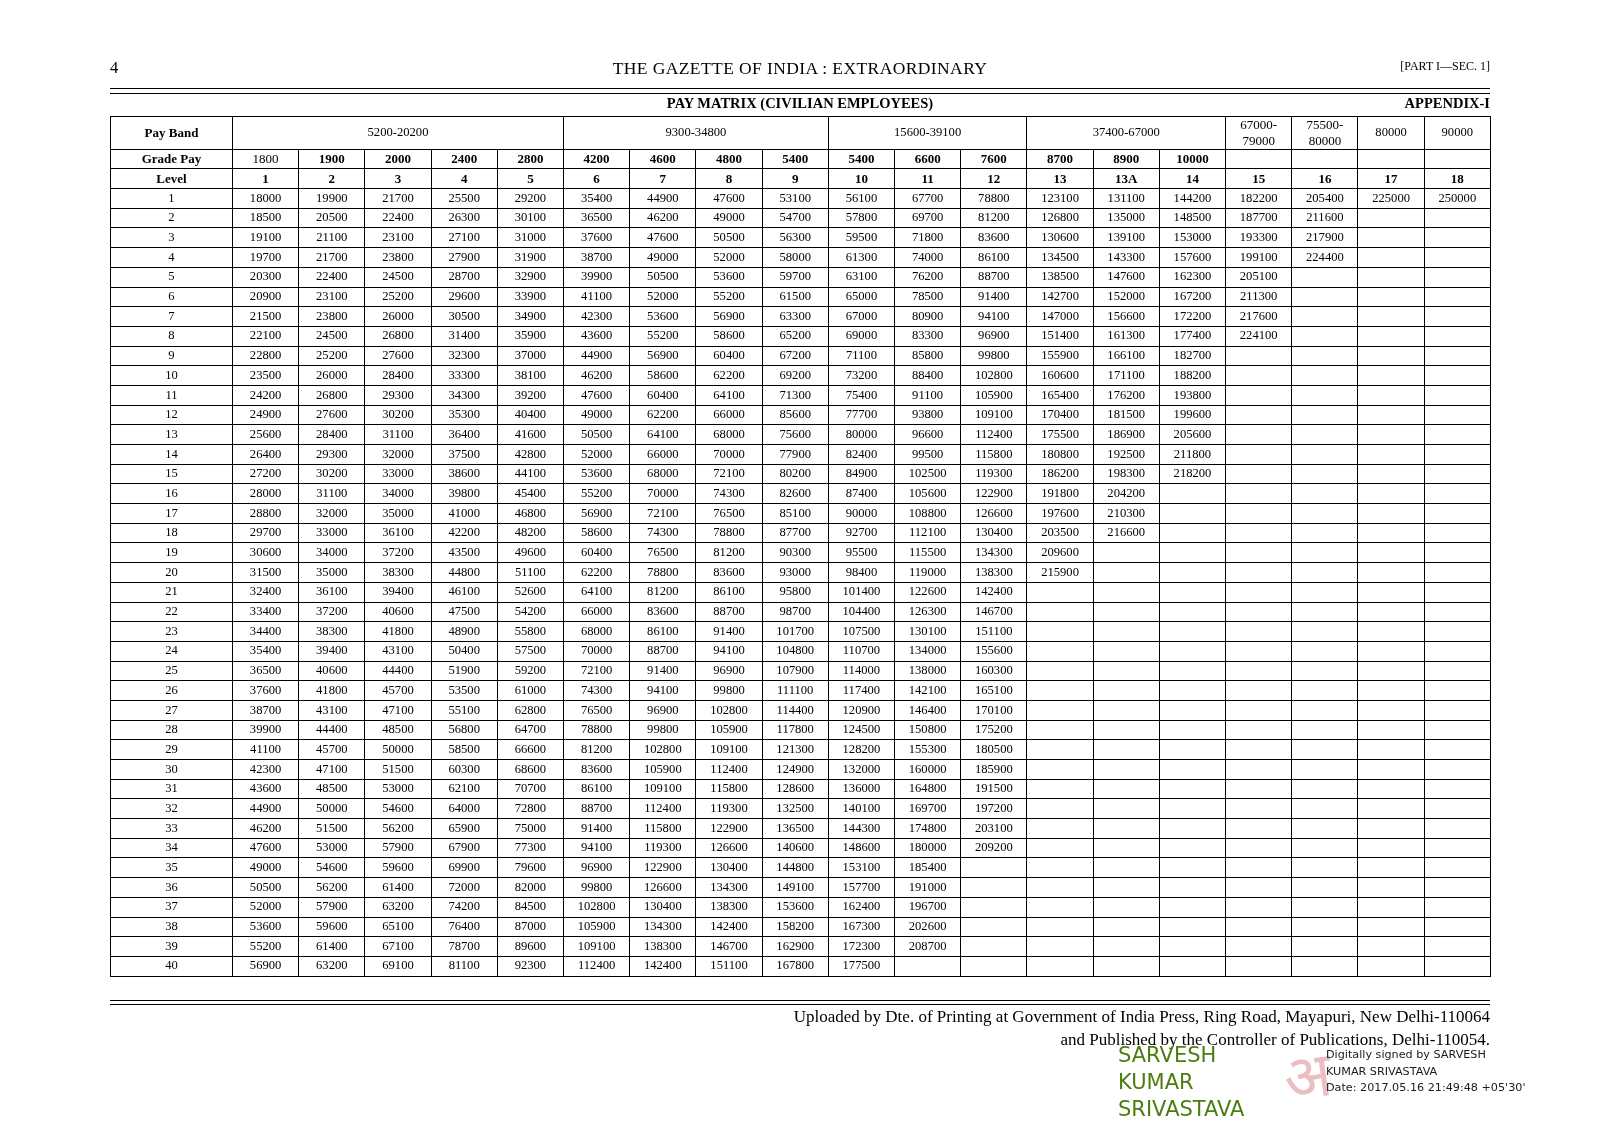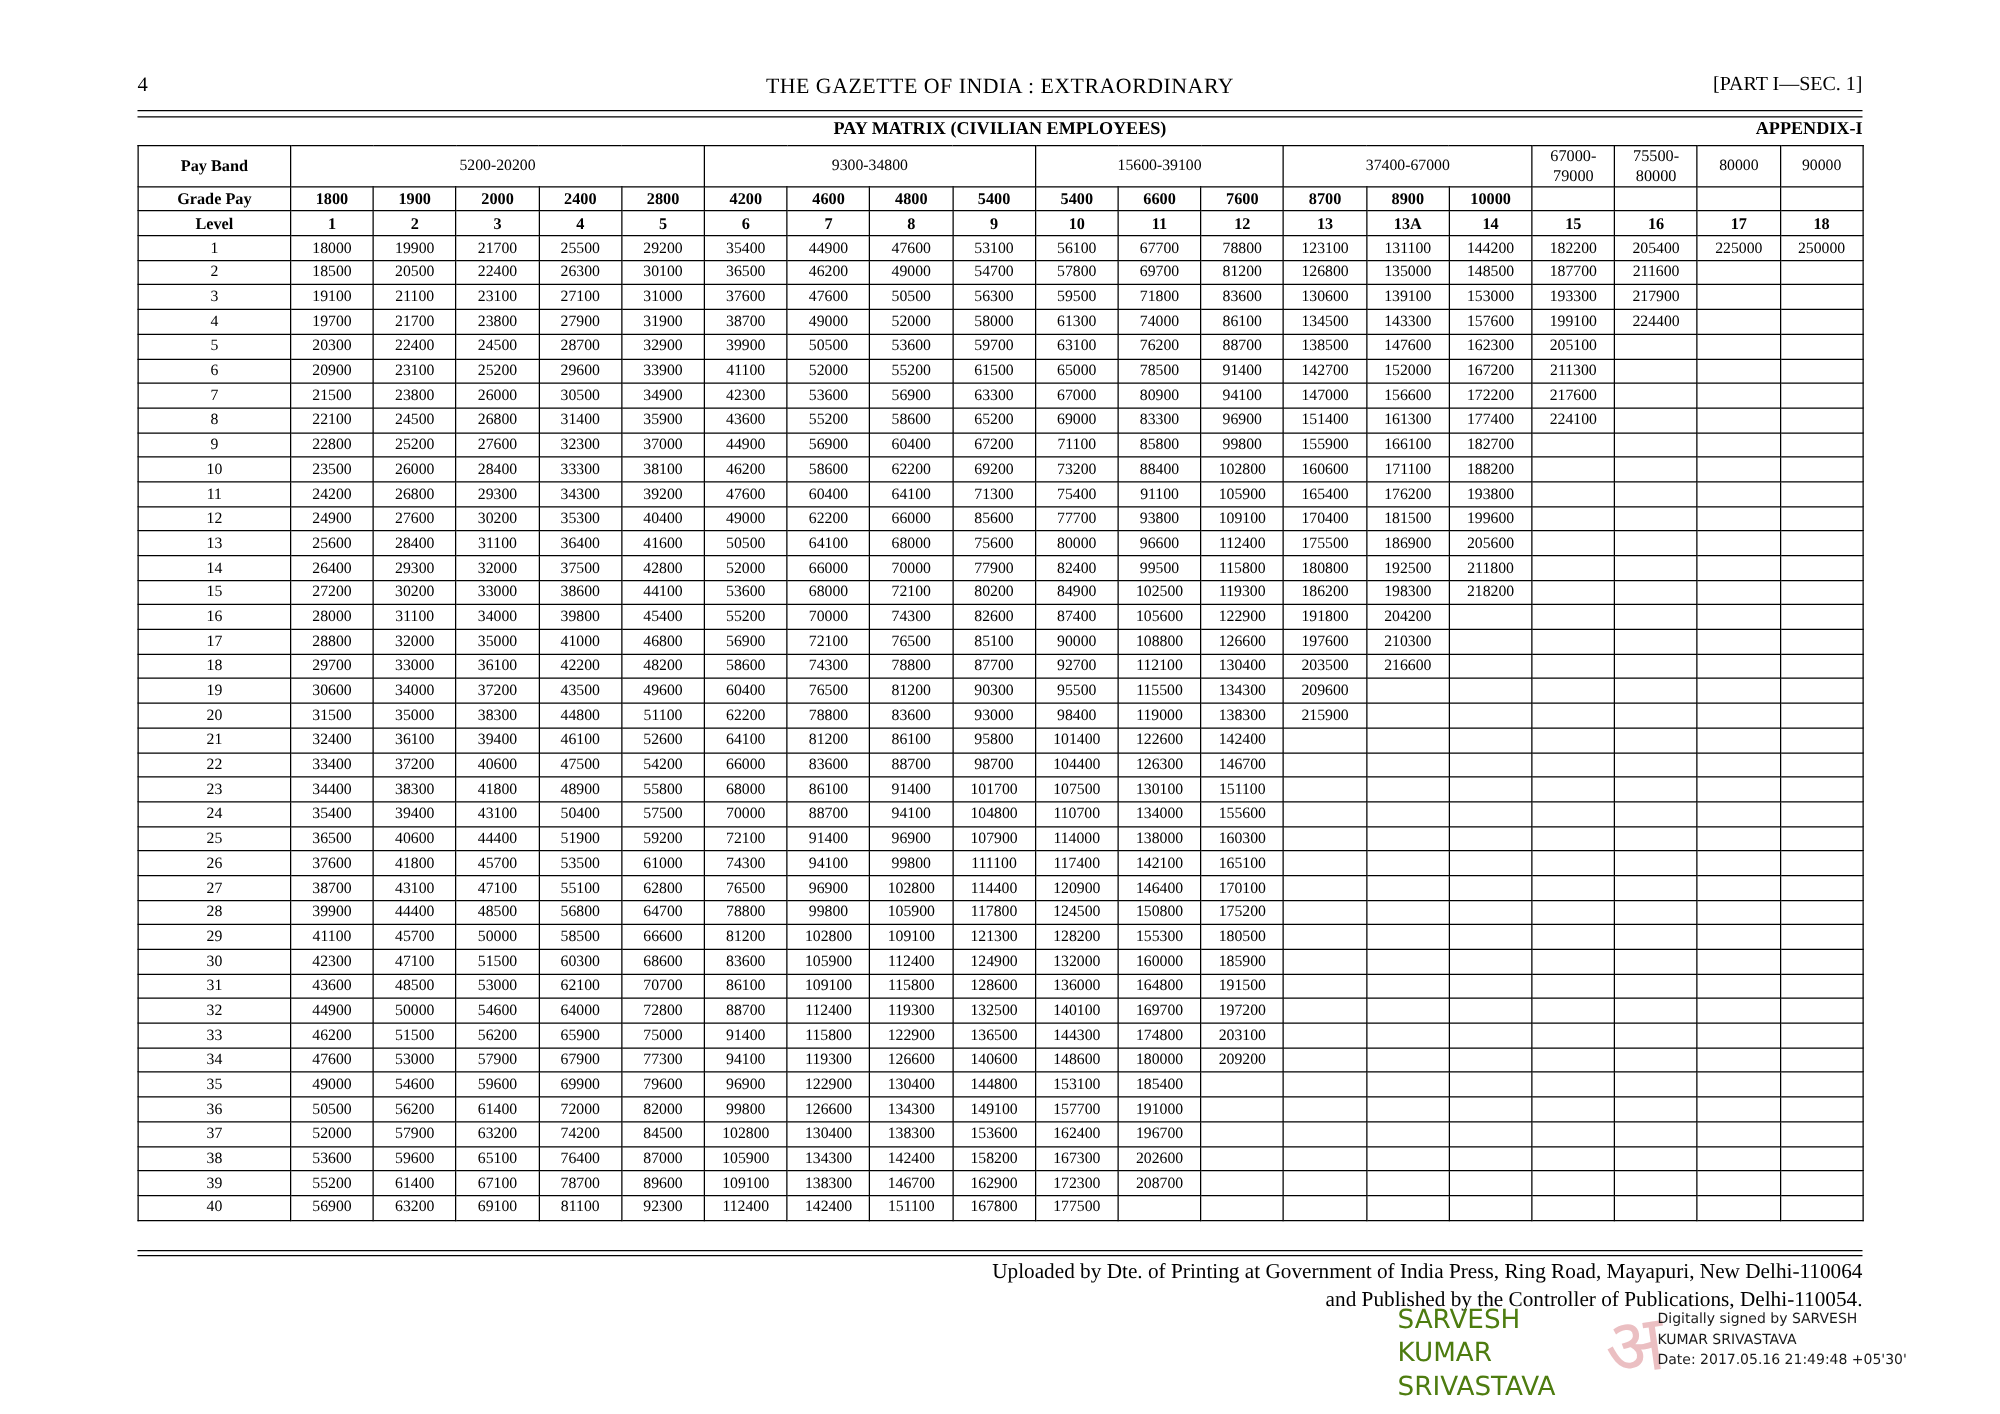--- a/index.html
+++ b/index.html
@@ -42,21 +42,21 @@
     top: 0;
     width: 1380px;
     text-align: center;
     font-size: 17.5px;
     letter-spacing: 0.4px;
   }
   .runhead .partsec {
     position: absolute;
     right: 0;
     top: 1px;
-    font-size: 16px;
+    font-size: 12px;
     margin-left: 36px;
   }
   .sc {
     font-variant: small-caps;
   }
   .rule-double {
     position: absolute;
     left: 110px;
     top: 88px;
     width: 1380px;
@@ -255,21 +255,21 @@
             <td class="band-cell vsep-l" colspan="4">9300-34800</td>
             <td class="band-cell vsep-l" colspan="3">15600-39100</td>
             <td class="band-cell vsep-l" colspan="3">37400-67000</td>
             <td class="band-cell two-line vsep-l" colspan="1">67000-<br>79000</td>
             <td class="band-cell two-line vsep-l" colspan="1">75500-<br>80000</td>
             <td class="band-cell vsep-l" colspan="1">80000</td>
             <td class="band-cell vsep-l vsep-r" colspan="1">90000</td>
           </tr>
         <tr>
           <th class="sub-head">Grade Pay</th>
-        <td class="sub-head" style="font-weight: bold; font-size: 13px;">1800</td>
+        <td class="sub-head" style="font-weight: normal; font-size: 13px;">1800</td>
             <td class="sub-head" style="font-weight: bold; font-size: 13px;">1900</td>
             <td class="sub-head" style="font-weight: bold; font-size: 13px;">2000</td>
             <td class="sub-head" style="font-weight: bold; font-size: 13px;">2400</td>
             <td class="sub-head" style="font-weight: bold; font-size: 13px;">2800</td>
             <td class="sub-head vsep-l" style="font-weight: bold; font-size: 13px;">4200</td>
             <td class="sub-head" style="font-weight: bold; font-size: 13px;">4600</td>
             <td class="sub-head" style="font-weight: bold; font-size: 13px;">4800</td>
             <td class="sub-head" style="font-weight: bold; font-size: 13px;">5400</td>
             <td class="sub-head vsep-l" style="font-weight: bold; font-size: 13px;">5400</td>
             <td class="sub-head" style="font-weight: bold; font-size: 13px;">6600</td>

